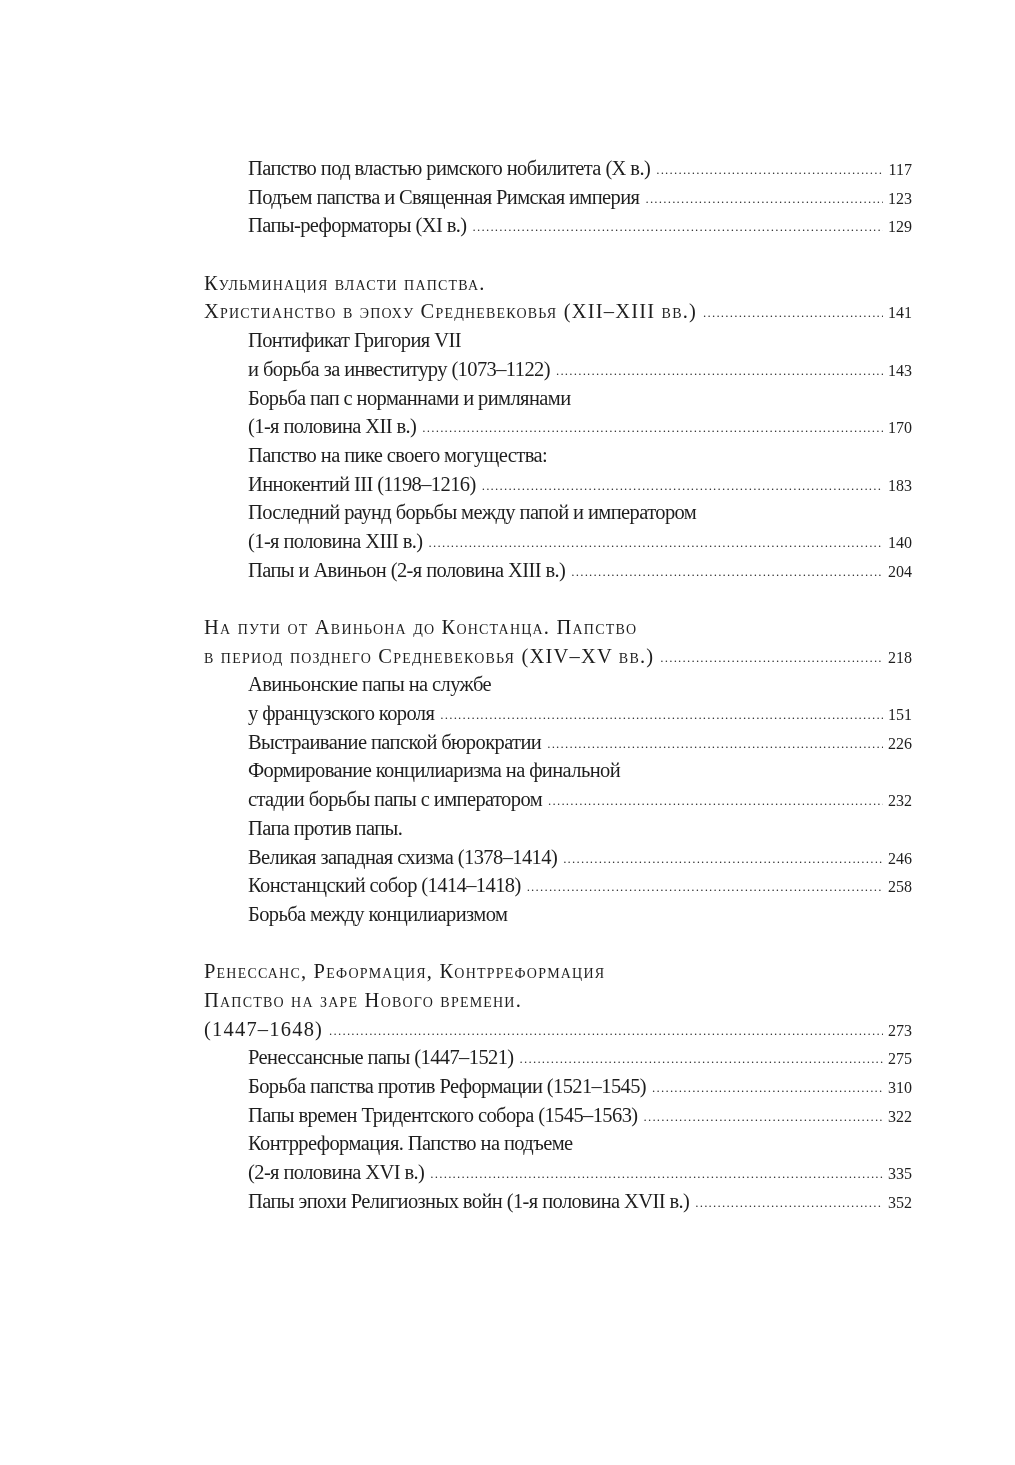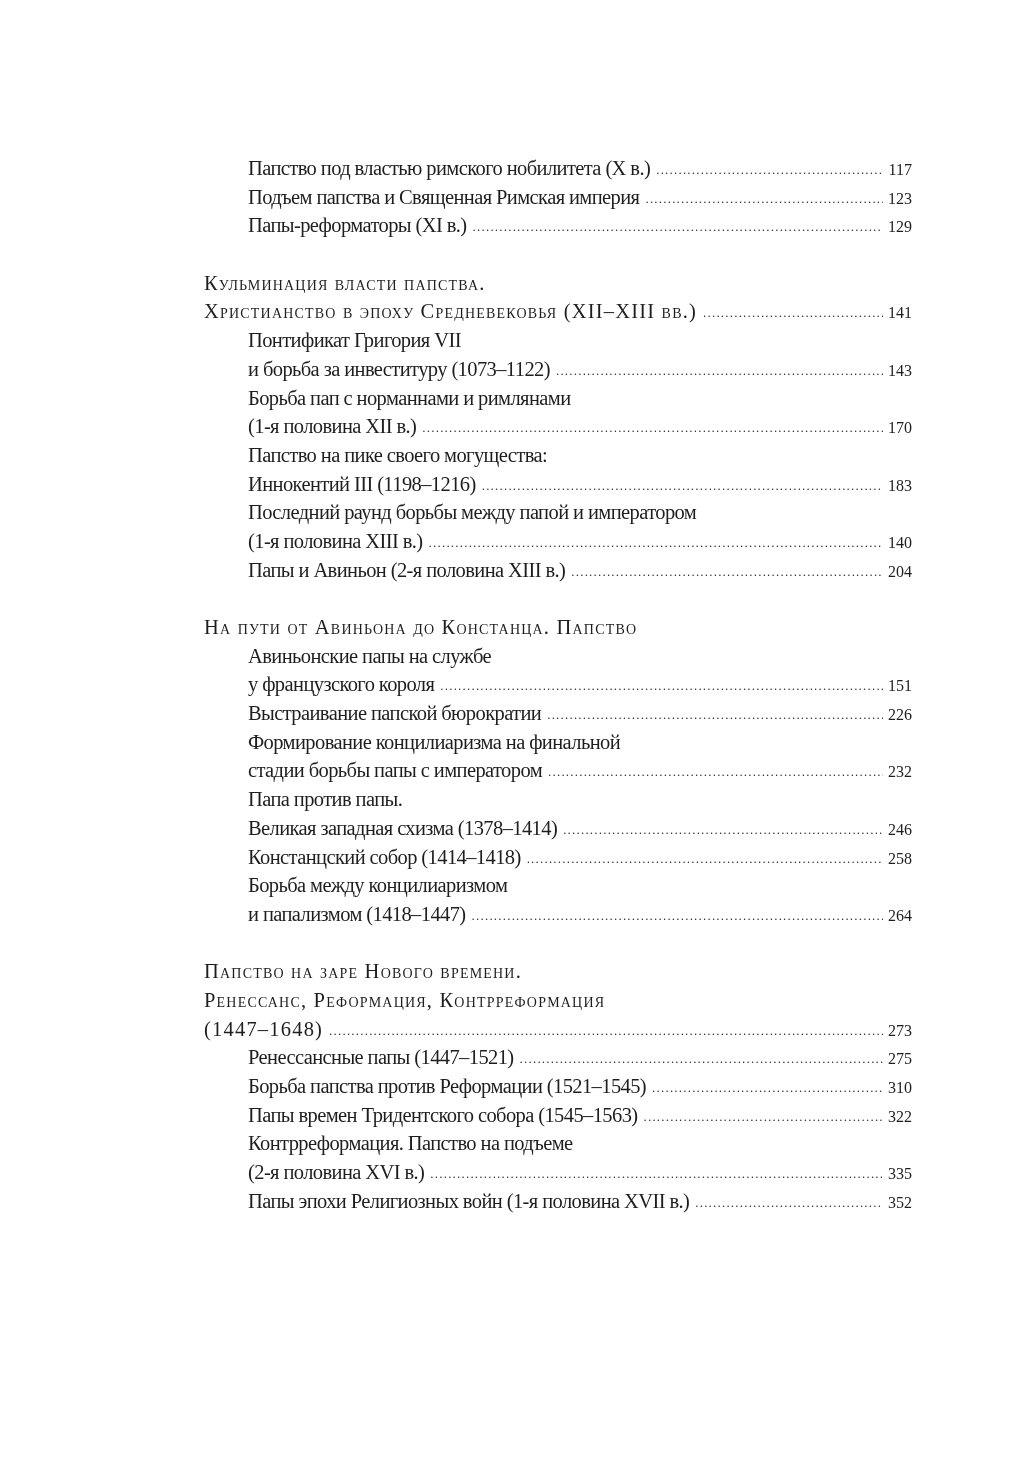--- a/index.html
+++ b/index.html
@@ -119,20 +119,25 @@
           <span class="pg">204</span>
         </div>
       </div>
     </div>
     <div class="block">
       <div class="gap"></div>
       <div class="entry">
         <div class="line head">
           <span class="txt">На пути от Авиньона до Констанца. Папство</span>
         </div>
+        <div class="line head">
+          <span class="txt">в период позднего Средневековья (XIV–XV вв.)</span>
+          <span class="dots"></span>
+          <span class="pg">218</span>
+        </div>
       </div>
       <div class="entry">
         <div class="line sub">
           <span class="txt">Авиньонские папы на службе</span>
         </div>
         <div class="line sub">
           <span class="txt">у французского короля</span>
           <span class="dots"></span>
           <span class="pg">151</span>
         </div>
@@ -168,35 +173,30 @@
         <div class="line sub">
           <span class="txt">Констанцский собор (1414–1418)</span>
           <span class="dots"></span>
           <span class="pg">258</span>
         </div>
       </div>
       <div class="entry">
         <div class="line sub">
           <span class="txt">Борьба между концилиаризмом</span>
         </div>
-        <div class="line sub">
-          <span class="txt">и папализмом (1418–1447)</span>
-          <span class="dots"></span>
-          <span class="pg">264</span>
-        </div>
       </div>
     </div>
     <div class="block">
       <div class="gap"></div>
       <div class="entry">
         <div class="line head">
+          <span class="txt">Ренессанс, Реформация, Контрреформация</span>
+        </div>
+        <div class="line head">
           <span class="txt">Папство на заре Нового времени.</span>
-        </div>
-        <div class="line head">
-          <span class="txt">Ренессанс, Реформация, Контрреформация</span>
         </div>
         <div class="line head">
           <span class="txt">(1447–1648)</span>
           <span class="dots"></span>
           <span class="pg">273</span>
         </div>
       </div>
       <div class="entry">
         <div class="line sub">
           <span class="txt">Ренессансные папы (1447–1521)</span>

